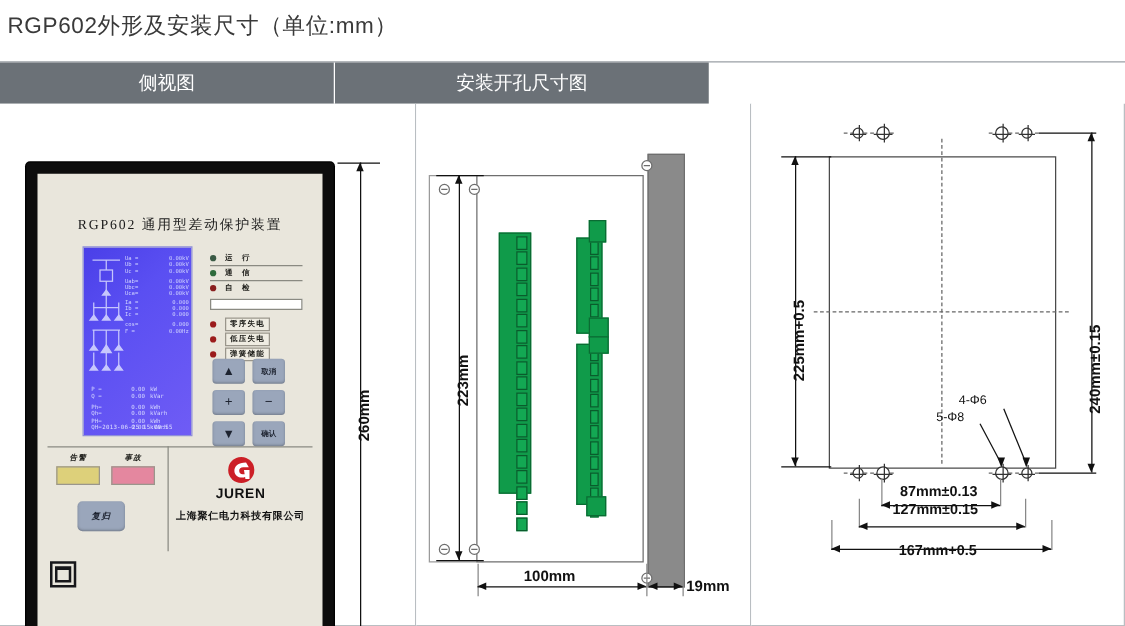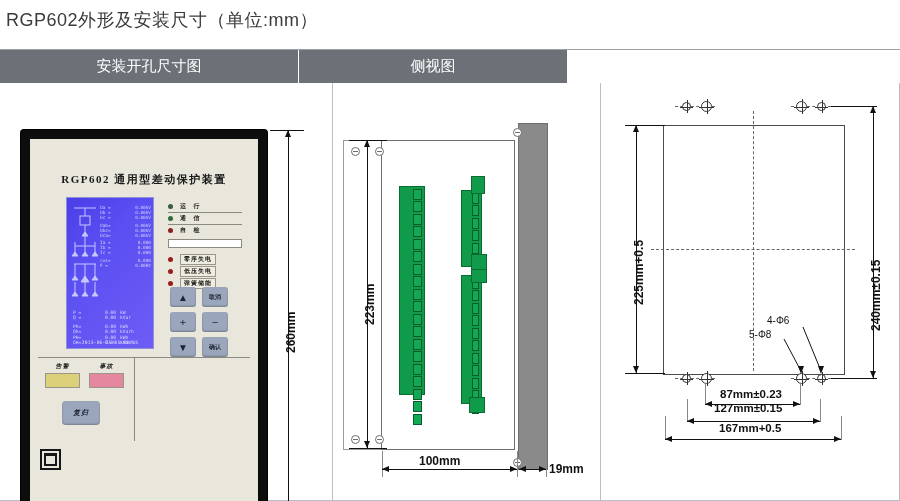--- a/index.html
+++ b/index.html
@@ -39,21 +39,21 @@
     background:#0d0d0d;border-radius:3px;
     box-shadow:0 0 0 1px #000;
   }
   .dev-face{
     position:absolute;left:9px;top:9px;right:9px;bottom:9px;
     background:#e9e6dc;
   }
   .dev-title{
     position:absolute;left:0;right:0;top:33px;text-align:center;
     font-size:11px;color:#1a1a1a;letter-spacing:1.5px;
-    font-family:"Liberation Serif","DejaVu Serif",serif;font-weight:700;
+    font-family:"Liberation Serif","DejaVu Serif",serif;font-weight:400;
   }
   .lcd{
     position:absolute;left:36px;top:58px;width:86px;height:150px;
     background:linear-gradient(135deg,#4a3fe8 0%,#5a4ff2 35%,#6f5cf5 100%);
     border:1px solid #8f8fd8;overflow:hidden;
   }
   .lcd-diagram{
     position:absolute;left:3px;top:4px;width:30px;height:110px;
     opacity:.85;
   }
@@ -175,22 +175,22 @@
   .callout{position:absolute;font-size:10px;color:#111;white-space:nowrap;font-weight:400;}
 </style>
 </head>
 <body>
 
 <div class="page-title">RGP602外形及安装尺寸（单位:mm）</div>
 
 <div class="table">
 
   <div class="hdr-row">
+    <div class="hdr-cell h2">侧视图</div>
     <div class="hdr-cell h3">安装开孔尺寸图</div>
-    <div class="hdr-cell h2">侧视图</div>
   </div>
 
   <div class="body-row">
 
     <div class="cell c1">
 
       <div class="device">
         <div class="dev-face">
 
           <div class="dev-title">RGP602 通用型差动保护装置</div>
@@ -378,20 +378,29 @@
                   <div class="al-lbl">告警</div>
                   <div class="al-box" style="background:#ddd07a"></div>
                 </div>
                 <div class="al-col">
                   <div class="al-lbl">事故</div>
                   <div class="al-box" style="background:#e4879f"></div>
                 </div>
               </div>
               <div class="reset-btn">复归</div>
             </div>
+            <div class="bot-right">
+              <svg class="logo-mark" viewBox="0 0 40 40">
+                <circle cx="20" cy="20" r="19" fill="#cc1f26"></circle>
+                <path d="M27 9 C15 9 10 15 10 21 C10 27 15 31 21 31 C25 31 28 29 29 26 L22 26 C19 26 17 24 17 21 C17 18 19 16 23 16 L31 16 Z" fill="#fff"></path>
+                <path d="M24 20 L32 20 L32 33 L26 33 Z" fill="#fff"></path>
+              </svg>
+              <div class="logo-word">JUREN</div>
+              <div class="company">上海聚仁电力科技有限公司</div>
+            </div>
           </div>
 
           <div class="usb">
               <i></i>
             </div>
         </div>
       </div>
 
       <div>
         <div class="dimline hline" style="left:270px;top:47px;width:34px;"></div>
@@ -546,36 +555,36 @@
         <div class="arrow ar-dn" style="left:268.5px;top:288px;"></div>
         <div class="dlabel rot" style="left:268px;top:248px;">240mm±0.15</div>
       </div>
 
       <div>
         <div class="dimline vline" style="left:104px;top:300px;height:22px;background:#888;"></div>
         <div class="dimline vline" style="left:199px;top:300px;height:22px;background:#888;"></div>
         <div class="dimline hline" style="left:104px;top:321px;width:95px;"></div>
         <div class="arrow ar-lf" style="left:104px;top:317.5px;"></div>
         <div class="arrow ar-rt" style="left:192px;top:317.5px;"></div>
-        <div class="dlabel" style="left:119px;top:305px;font-size:11.5px;">87mm±0.23</div>
+        <div class="dlabel" style="left:119px;top:305px;font-size:11.5px;">87mm±0.13</div>
       </div>
 
       <div>
         <div class="dimline vline" style="left:86px;top:316px;height:23px;background:#888;"></div>
         <div class="dimline vline" style="left:219px;top:316px;height:23px;background:#888;"></div>
         <div class="dimline hline" style="left:86px;top:338px;width:133px;"></div>
         <div class="arrow ar-lf" style="left:86px;top:334.5px;"></div>
         <div class="arrow ar-rt" style="left:212px;top:334.5px;"></div>
         <div class="dlabel" style="left:113px;top:319px;font-size:11.5px;">127mm±0.15</div>
       </div>
 
       <div>
         <div class="dimline vline" style="left:64px;top:333px;height:24px;background:#888;"></div>
         <div class="dimline vline" style="left:240px;top:333px;height:24px;background:#888;"></div>
         <div class="dimline hline" style="left:64px;top:356px;width:176px;"></div>
         <div class="arrow ar-lf" style="left:64px;top:352.5px;"></div>
         <div class="arrow ar-rt" style="left:233px;top:352.5px;"></div>
-        <div class="dlabel" style="left:118px;top:339px;font-size:11.5px;">167mm+0.5</div>
+        <div class="dlabel" style="left:118px;top:352px;font-size:11.5px;">167mm+0.5</div>
       </div>
     </div>
 
   </div>
 </div>
 
 </body></html>

